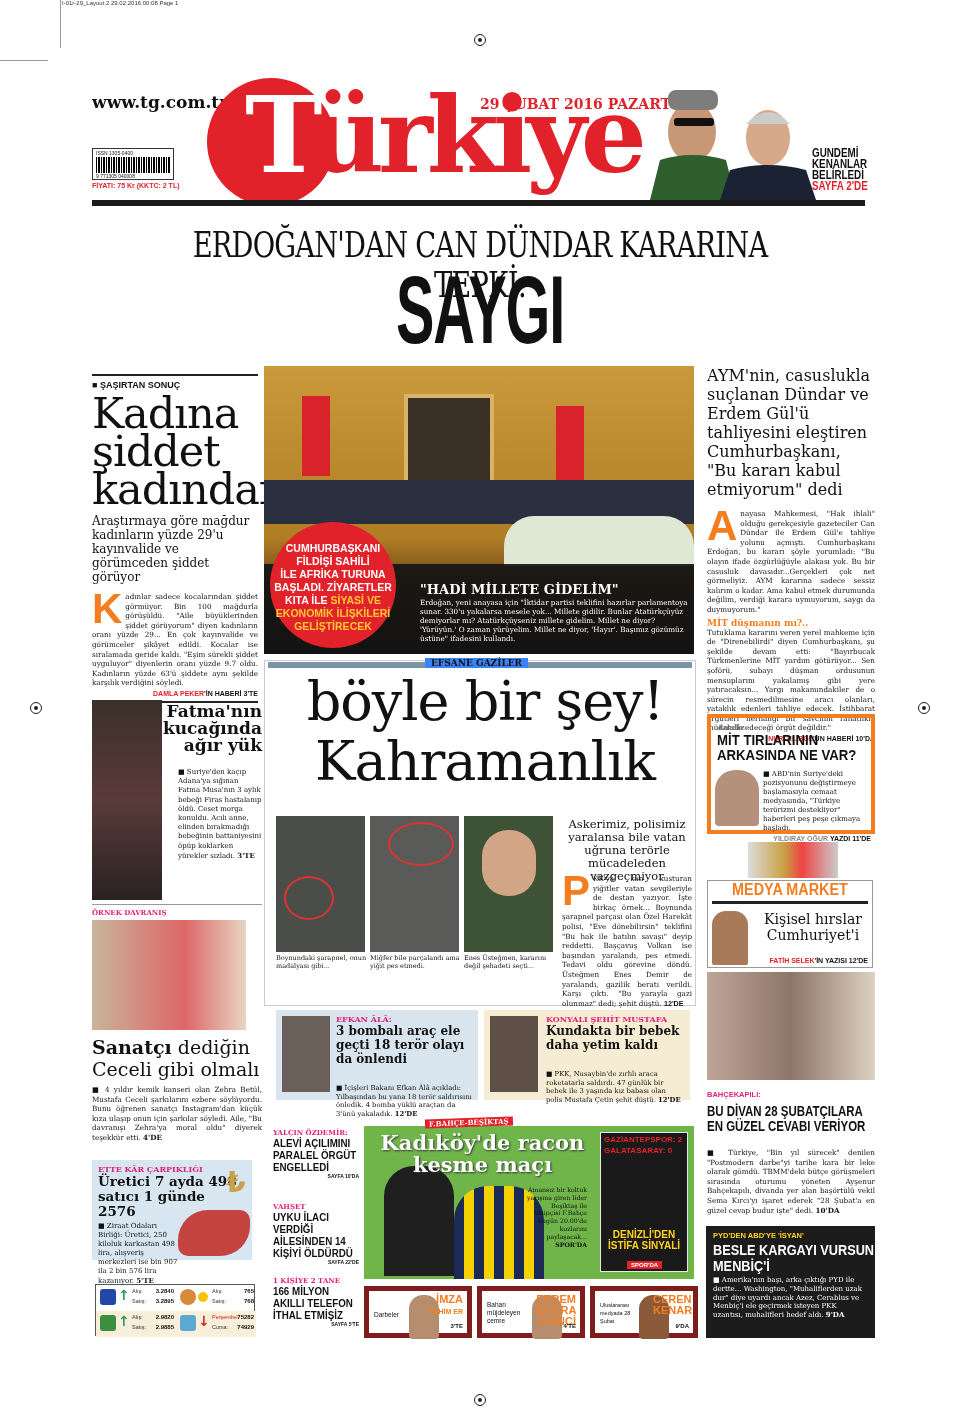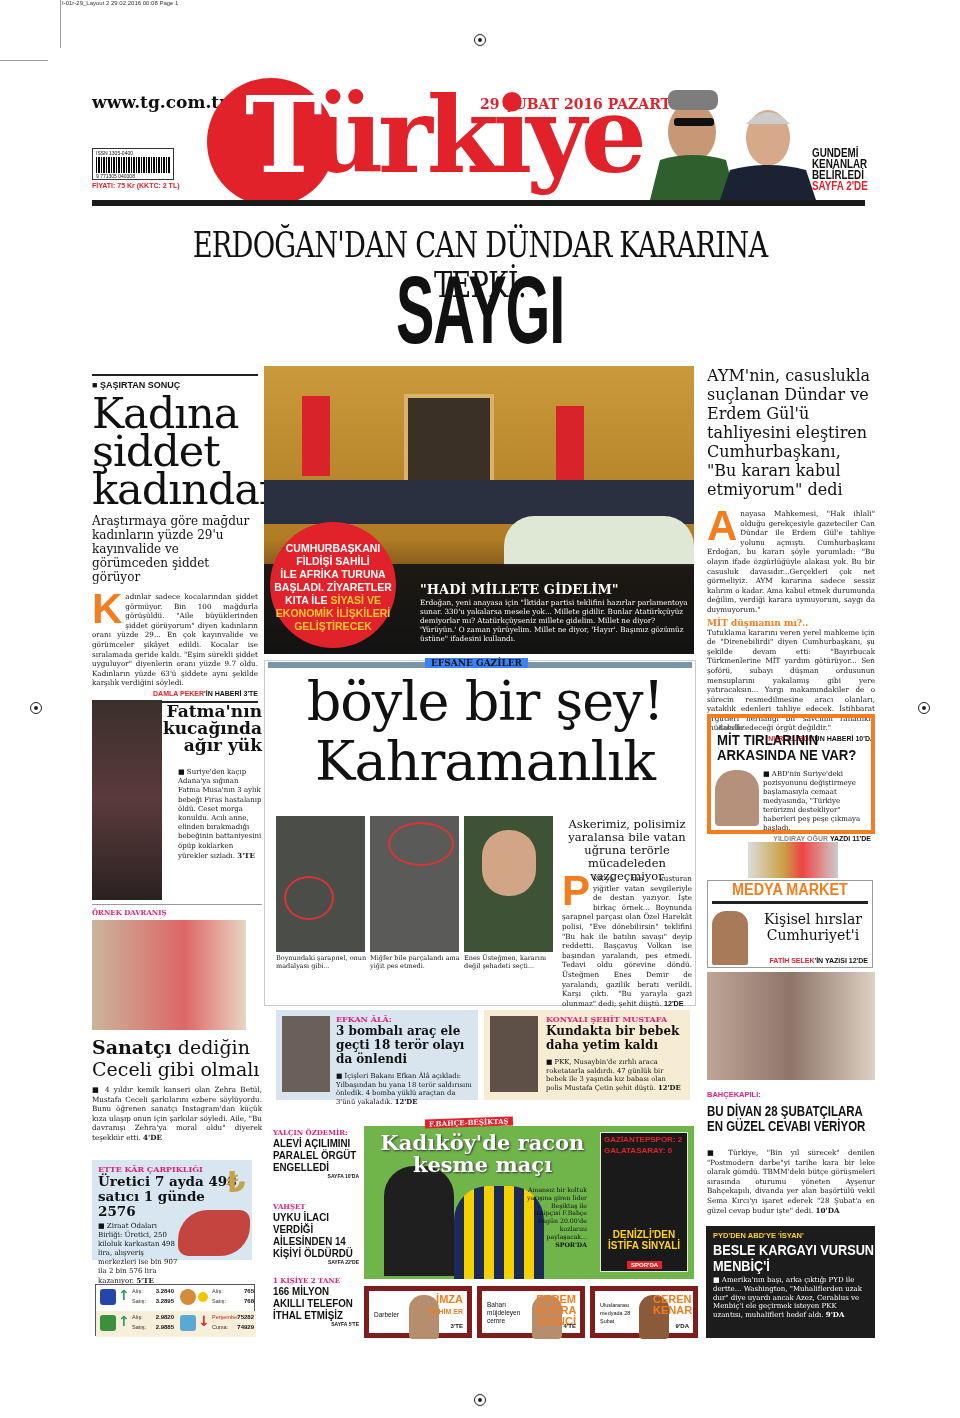--- a/index.html
+++ b/index.html
@@ -59,21 +59,21 @@
   .cap { top: 954px; width: 92px; font: 6.5px "DejaVu Serif", serif; line-height: 8px; }
   .asker { left: 562px; top: 818px; width: 130px; font: 11.5px "DejaVu Serif", serif; line-height: 13px; text-align: center; }
   .pkk { left: 562px; top: 874px; width: 130px; }
 
   .boxrow { top: 1010px; height: 90px; }
   .blue-box { left: 276px; width: 202px; background: #d8e5ef; padding: 4px 6px 4px 60px; }
   .cream-box { left: 484px; width: 206px; background: #f6ecd3; padding: 4px 6px 4px 62px; }
   .bx-img { position: absolute; left: 6px; top: 6px; width: 48px; height: 76px; background: #6a6059; }
   .bx-kick { font: bold 8px "DejaVu Serif", serif; color: #e2227a; }
   .bx-head { font: bold 12px "DejaVu Serif", serif; line-height: 14px; }
-  .bx-body { font: 6.8px "DejaVu Serif", serif; line-height: 8.5px; margin-top: 6px; }
+  .bx-body { font: 6.8px "DejaVu Serif", serif; line-height: 8.5px; margin-top: 18px; }
   .fatma-img { left: 92px; top: 700px; width: 70px; height: 200px; background: linear-gradient(180deg,#3a302a,#5a3a3a 50%,#2a2222); }
   .fatma-head { left: 150px; top: 703px; width: 112px; text-align: right; font: bold 17px "DejaVu Serif", serif; line-height: 17px; }
   .fatma-body { left: 178px; top: 768px; width: 84px; font: 7px "DejaVu Serif", serif; line-height: 9.2px; }
   .ornek { left: 92px; top: 908px; font: bold 7px "DejaVu Serif", serif; color: #e2227a; }
   .ceceli-img { left: 92px; top: 920px; width: 154px; height: 110px; background: linear-gradient(90deg,#c9b59b,#d66 60%,#e8d6c3); }
   .sanat { left: 92px; top: 1036px; width: 170px; font: 19px "DejaVu Serif", serif; line-height: 22px; }
   .sanat-body { left: 92px; top: 1085px; width: 170px; }
 
   .ette { left: 92px; top: 1160px; width: 160px; height: 100px; background: #d7e6f1; padding: 4px 6px; }
   .ette-kick { font: bold 8px "DejaVu Serif", serif; color: #e2227a; }

